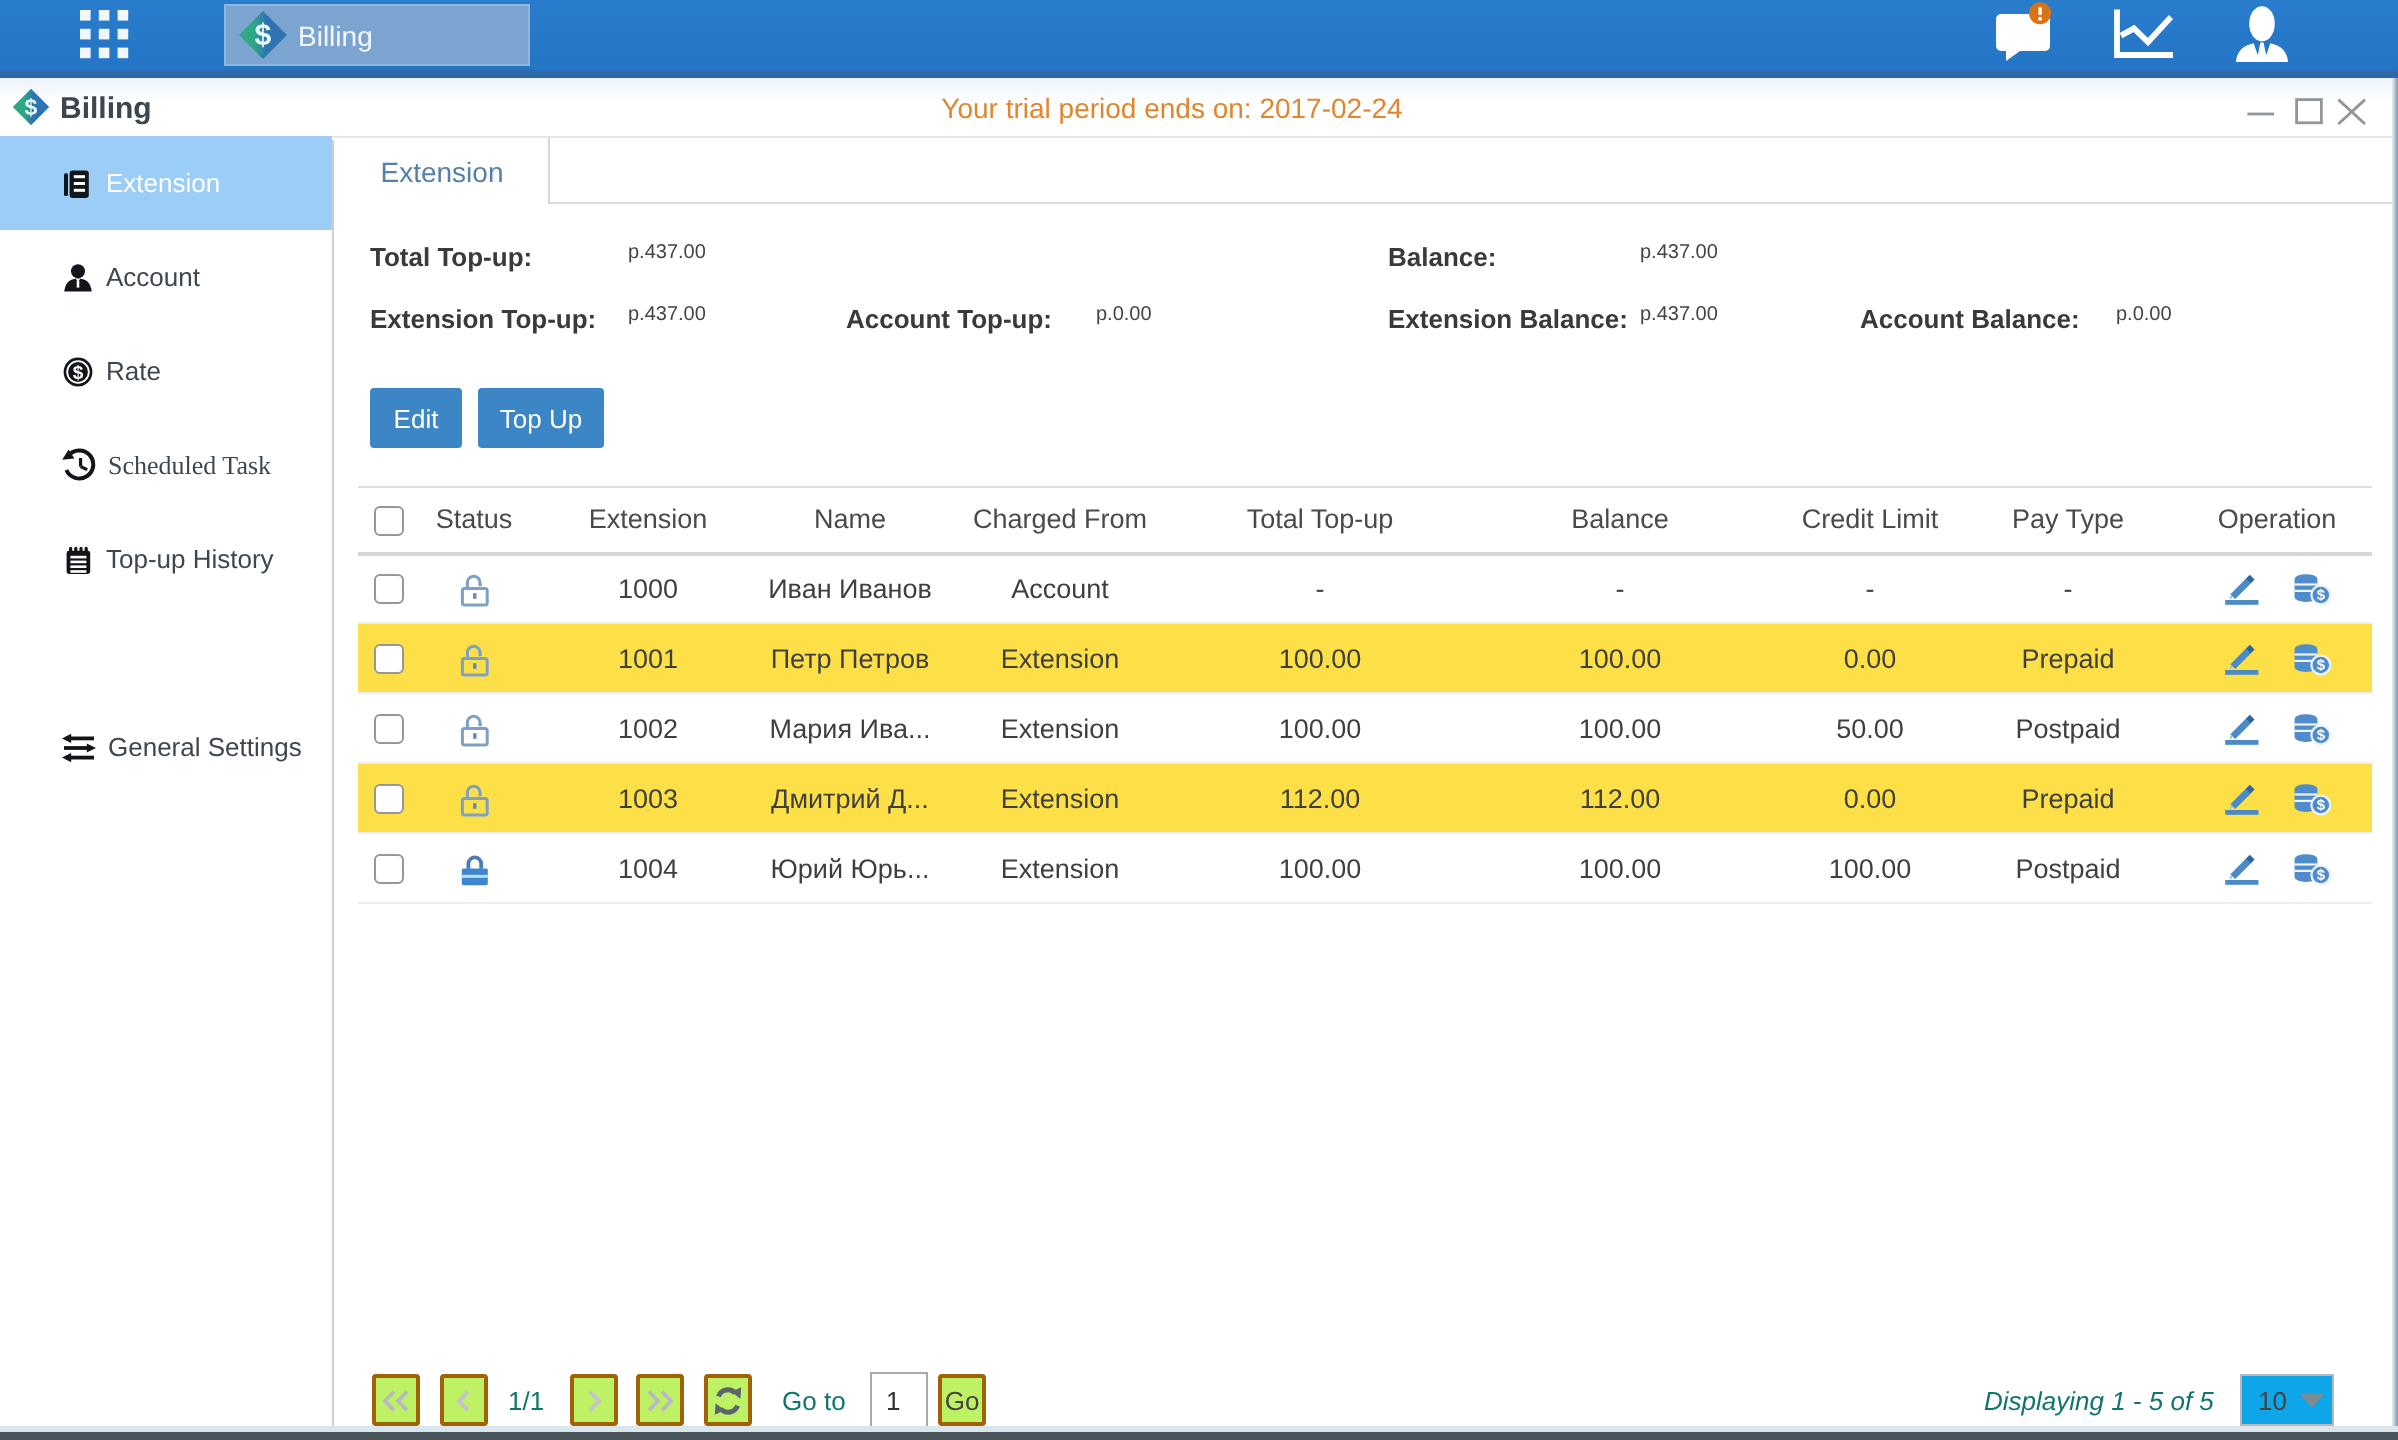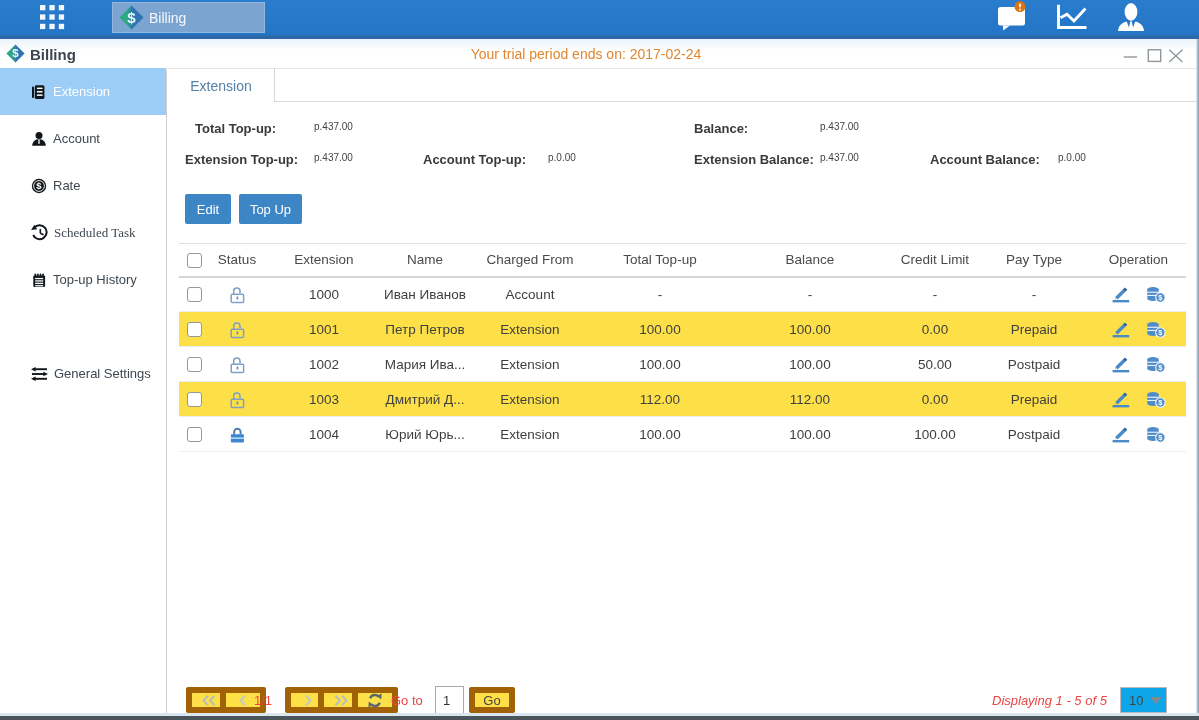--- a/index.html
+++ b/index.html
@@ -47,24 +47,24 @@
   table { border-collapse:collapse; table-layout:fixed; width:1007px; }
   thead td { border-top:1px solid #e0e0e0; border-bottom:2px solid #d6d6d6; height:33px;
     font-size:13.5px; color:#4a4a4a; text-align:center; }
   tbody td { border-bottom:1px solid #ededed; height:35px; font-size:13.5px; color:#3f3f3f;
     text-align:center; white-space:nowrap; overflow:hidden; }
   tbody tr.alt { background:#fde047; }
   .cb { display:inline-block; width:15px; height:15px; border:1px solid #979797;
     border-radius:3px; background:#fff; vertical-align:middle; }
 
   
-  .pgbtn { position:absolute; top:687px; width:46px; height:26px; background:#fde047;
-    border:6px solid #a16207; border-radius:2px; color:#b3b3b3; font-size:19px;
+  .pgbtn { position:absolute; top:687px; width:24px; height:26px; background:#bef264;
+    border:2px solid #a16207; border-radius:2px; color:#b3b3b3; font-size:19px;
     display:flex; align-items:center; justify-content:center; }
-  .pgtxt { position:absolute; font-size:13px; color:#ef4444; }
+  .pgtxt { position:absolute; font-size:13px; color:#0f766e; }
 
   #bstrip1 { left:0; top:713px; width:1199px; height:3px; background:#dae6ee; }
   #bstrip2 { left:0; top:716px; width:1199px; height:4px; background:#49545b; }
   #rborder { left:1196px; top:39px; width:3px; height:674px; background:linear-gradient(90deg,#e8eef3,#7e95a7); }
 </style>
 </head>
 <body>
 <div id="page">
   <div class="abs" id="topbar"></div>
 
@@ -192,21 +192,21 @@
       <line x1="1" y1="8" x2="15" y2="8" stroke="#12161a" stroke-width="1.9"></line>
       <polygon points="17,8 12.4,5.7 12.4,10.3" fill="#12161a"></polygon>
       <line x1="2" y1="12.8" x2="16" y2="12.8" stroke="#12161a" stroke-width="1.9"></line>
       <polygon points="0,12.8 4.6,10.5 4.6,15.1" fill="#12161a"></polygon>
     </svg>
       <span class="lbl">General Settings</span>
     </div>
   <div class="abs" id="exttab">Extension</div>
   <div class="abs" id="tabbar-border"></div>
 
-  <div class="abs slabel" style="left:185px; top:121px;margin-left:10px;">Total Top-up:</div>
+  <div class="abs slabel" style="left:185px; top:121px;">Total Top-up:</div>
   <div class="abs sval" style="left:314px; top:121px;">p.437.00</div>
   <div class="abs slabel" style="left:694px; top:121px;">Balance:</div>
   <div class="abs sval" style="left:820px; top:121px;">p.437.00</div>
   <div class="abs slabel" style="left:185px; top:152px;">Extension Top-up:</div>
   <div class="abs sval" style="left:314px; top:152px;">p.437.00</div>
   <div class="abs slabel" style="left:423px; top:152px;">Account Top-up:</div>
   <div class="abs sval" style="left:548px; top:152px;">p.0.00</div>
   <div class="abs slabel" style="left:694px; top:152px;">Extension Balance:</div>
   <div class="abs sval" style="left:820px; top:152px;">p.437.00</div>
   <div class="abs slabel" style="left:930px; top:152px;">Account Balance:</div>

